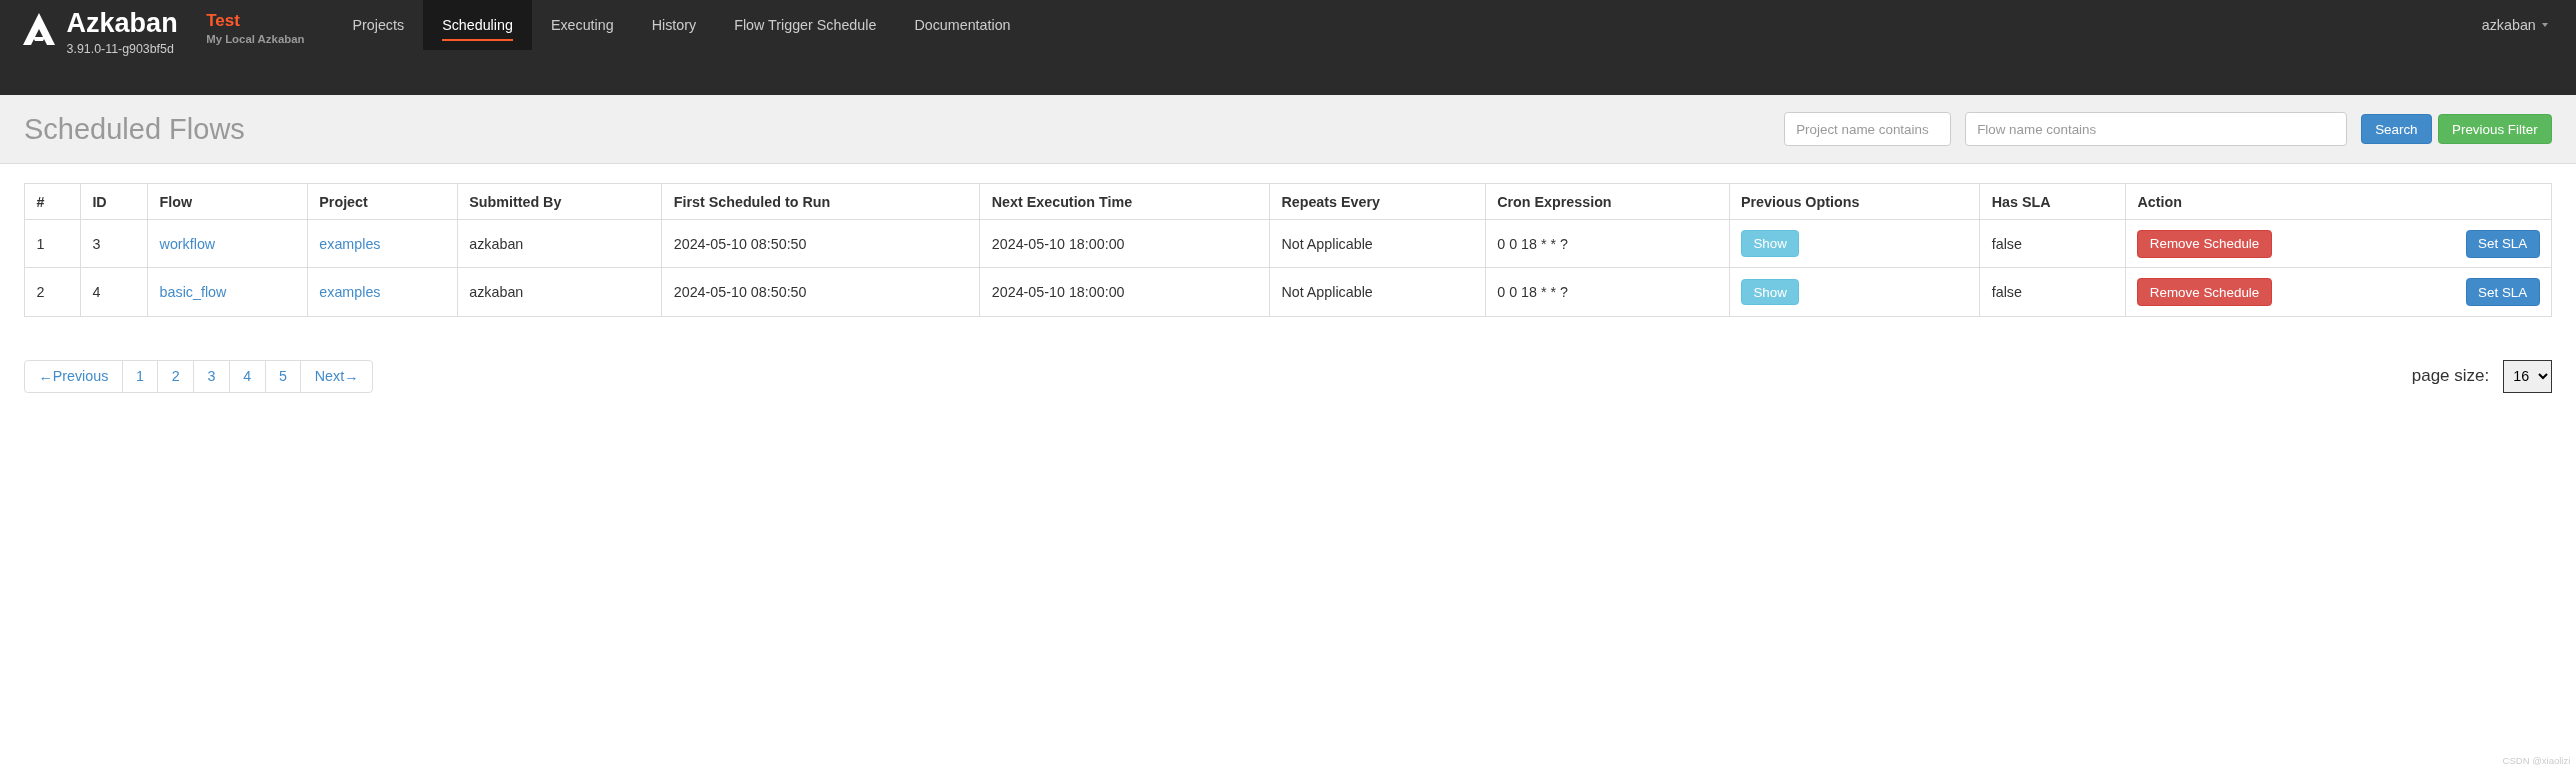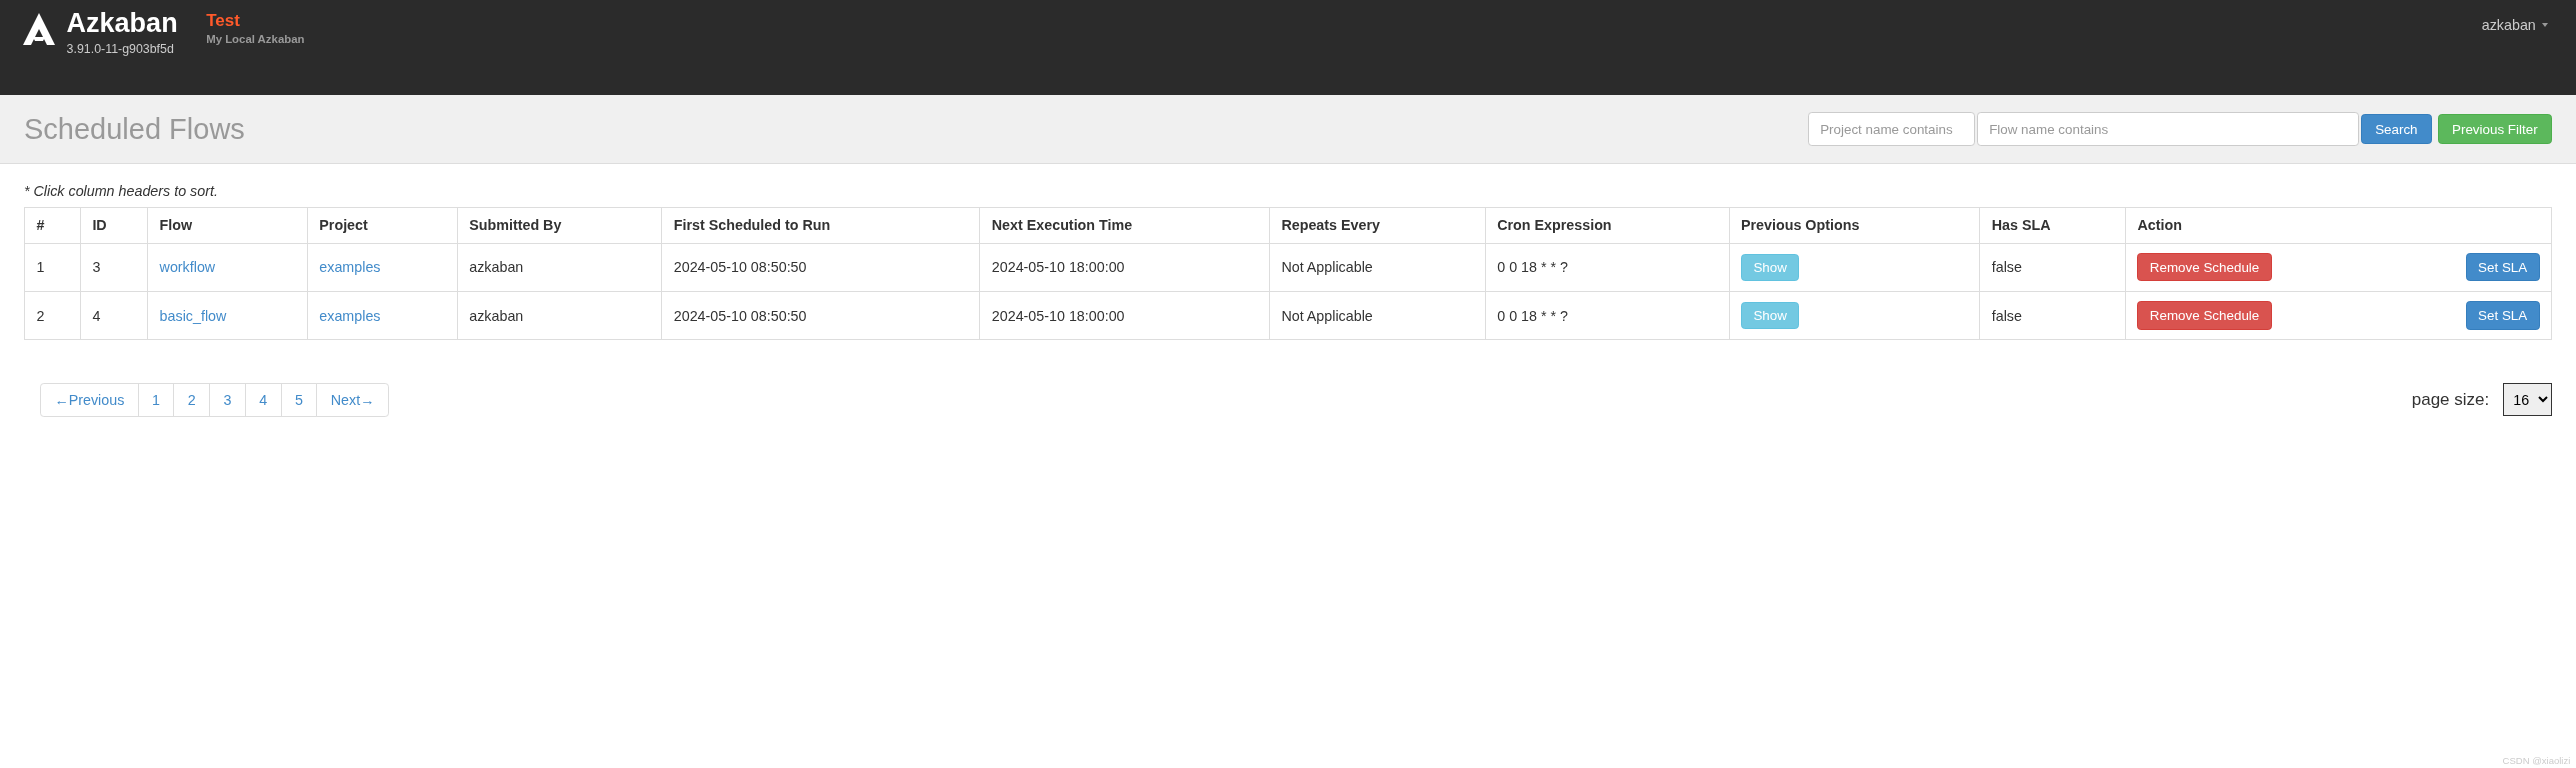--- a/index.html
+++ b/index.html
@@ -18,42 +18,42 @@
 .nav-item { padding: 17px 19px; color: #ccc; cursor: pointer; font-size: 14.3px; }
 .nav-item.active { background: #1a1a1a; color: #fff; position: relative; font-weight: 500; }
 .nav-item.active::after { content: ""; position: absolute; left: 19px; right: 19px; bottom: 9.5px; height: 1.9px; background: #ff5a2b; }
 .nav-spacer { flex: 1; }
 .user-menu { padding: 17px 9.5px; color: #ccc; cursor: pointer; display: flex; align-items: center; gap: 5.7px; font-size: 14.3px; }
 .caret-down { width: 0; height: 0; border-left: 3.8px solid transparent; border-right: 3.8px solid transparent; border-top: 4.8px solid #999; }
 
 .subheader { background: #f0f0f0; border-bottom: 1px solid #ddd; padding: 17px 24px; display: flex; align-items: center; }
 .page-title { font-size: 29px; color: #999; font-weight: 400; }
 .sub-spacer { flex: 1; }
-.filter-input { height: 34px; padding: 5.7px 11.4px; border: 1px solid #ccc; border-radius: 3.8px; font-size: 13.4px; width: 167px; margin-right: 2px; color: #555; }
+.filter-input { height: 34px; padding: 5.7px 11.4px; border: 1px solid #ccc; border-radius: 3.8px; font-size: 13.4px; width: 167px; margin-right: 14px; color: #555; }
 .filter-input::placeholder { color: #999; }
 .filter-input.wide { width: 382px; }
 .btn { display: inline-block; padding: 6.7px 13.4px; border-radius: 3.8px; border: 1px solid transparent; cursor: pointer; font-size: 13.4px; color: #fff; }
 .btn-search { background: #428bca; border-color: #357ebd; margin-right: 5.7px; }
 .btn-adv { background: #5cb85c; border-color: #4cae4c; }
 
 .content { padding: 19px 24px; }
 .hint { font-style: italic; color: #333; margin-bottom: 7.6px; font-size: 14.3px; }
 table.data { width: 100%; border-collapse: collapse; border: 1px solid #ddd; }
 table.data th, table.data td { border: 1px solid #ddd; padding: 9.5px 11.4px; text-align: left; vertical-align: middle; font-size: 14.3px; }
 table.data th { background: #fff; font-weight: bold; cursor: pointer; }
 .link { color: #428bca; cursor: pointer; }
 .btn-show { background: #5bc0de; border: 1px solid #46b8da; color: #fff; padding: 4.8px 11.4px; border-radius: 3.8px; cursor: pointer; opacity: 0.85; font-size: 13.4px; }
 .btn-remove { background: #d9534f; border: 1px solid #d43f3a; color: #fff; padding: 5.7px 11.4px; border-radius: 3.8px; cursor: pointer; font-size: 13.4px; }
 .btn-sla { background: #428bca; border: 1px solid #357ebd; color: #fff; padding: 5.7px 11.4px; border-radius: 3.8px; cursor: pointer; font-size: 13.4px; }
 .action-cell { display: flex; gap: 9.5px; justify-content: space-between; }
 
 .footer-row { display: flex; align-items: center; padding: 24px 24px 9.5px; }
 .pagination { display: flex; border-radius: 3.8px; }
 .page-btn { border: 1px solid #ddd; padding: 7.6px 13.4px; color: #428bca; cursor: pointer; margin-left: -1px; background: #fff; font-size: 14.3px; }
-.page-btn:first-child { border-top-left-radius: 3.8px; border-bottom-left-radius: 3.8px; margin-left: 16px; }
+.page-btn:first-child { border-top-left-radius: 3.8px; border-bottom-left-radius: 3.8px; margin-left: 0; }
 .page-btn:last-child { border-top-right-radius: 3.8px; border-bottom-right-radius: 3.8px; }
 .foot-spacer { flex: 1; }
 .page-size-label { font-size: 17px; color: #333; margin-right: 13.4px; }
 .page-size-select { height: 33px; border: 1px solid #333; font-size: 14.3px; padding: 1.9px 5.7px; }
 
 .watermark { position: fixed; bottom: 1.9px; right: 5.7px; font-size: 9.5px; color: #ccc; }
 </style>
 </head>
 <body>
 
@@ -64,38 +64,45 @@
     </svg>
     <div class="brand-text">
       <span class="brand-name">Azkaban</span>
       <span class="brand-version">3.91.0-11-g903bf5d</span>
     </div>
   </div>
   <div class="label-block">
     <div class="label-name">Test</div>
     <div class="label-sub">My Local Azkaban</div>
   </div>
+  <div class="nav-items" id="nav-items">
+      <div class="nav-item">Projects</div>
+      <div class="nav-item active">Scheduling</div>
+      <div class="nav-item">Executing</div>
+      <div class="nav-item">History</div>
+      <div class="nav-item">Flow Trigger Schedule</div>
+      <div class="nav-item">Documentation</div>
+    </div>
   <div class="nav-spacer"></div>
   <div class="user-menu">
     <span>azkaban</span>
     <span class="caret-down"></span>
   </div>
 </div>
 
 <div class="subheader">
   <h1 class="page-title">Scheduled Flows</h1>
   <div class="sub-spacer"></div>
   <input class="filter-input" placeholder="Project name contains" style="">
   <input class="filter-input wide" placeholder="Flow name contains" style="">
   <button class="btn btn-search">Search</button>
   <button class="btn btn-adv">Previous Filter</button>
 </div>
 
 <div class="content">
-  <div class="hint">* Click column headers to sort.</div>
   <table class="data">
     <thead>
         <tr id="thead-row">
           <th>#</th>
           <th>ID</th>
           <th>Flow</th>
           <th>Project</th>
           <th>Submitted By</th>
           <th>First Scheduled to Run</th>
           <th>Next Execution Time</th>

